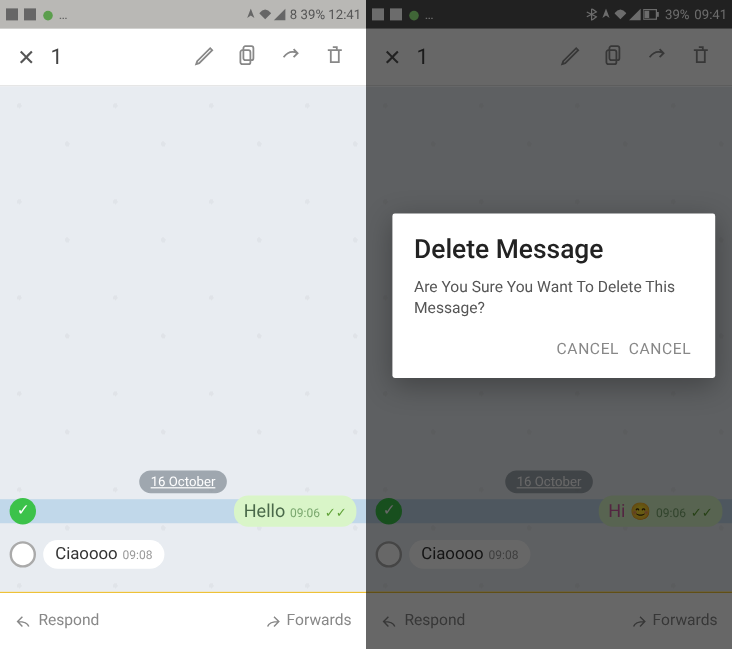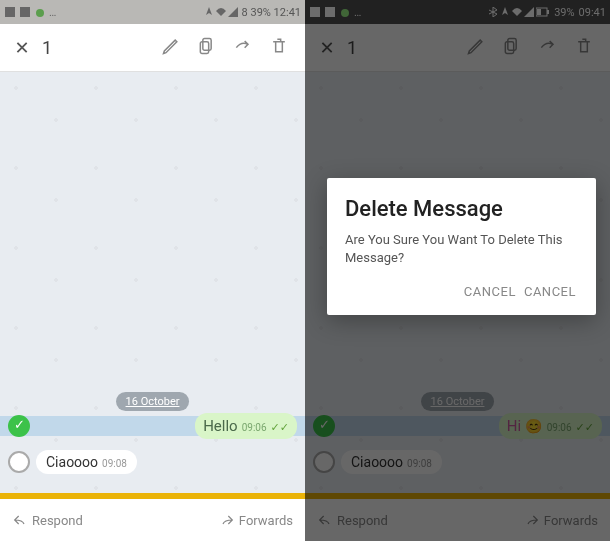--- a/index.html
+++ b/index.html
@@ -34,21 +34,21 @@
 .msg-row .gap { flex: 1; }
 .bubble-out { background: #d9f5c8; border-radius: 12px; padding: 4px 8px; display: flex; align-items: baseline; gap: 4px; color: #4a694a; }
 .bubble-out.pink .txt { color: #cc5da0; }
 .bubble-out .txt { font-size: 15px; }
 .bubble-out .time { font-size: 10px; color: #7aa76e; }
 .bubble-out .ticks { color: #62a33a; font-size: 11px; }
 .bubble-in { background: #fff; border-radius: 12px; padding: 4px 10px; display: flex; align-items: baseline; gap: 4px; color: #333; margin-left: 6px;}
 .bubble-in .txt { font-size: 14px; }
 .bubble-in .time { font-size: 10px; color: #999; }
 
-.bottom-bar { height: 48px; background: #fff; display: flex; align-items: center; padding: 0 12px; border-top: 6px solid #eab308; justify-content: space-between; color: #888; font-size: 13px;}
+.bottom-bar { height: 48px; background: #fff; display: flex; align-items: center; padding: 0 12px; border-top: 1px solid #eab308; justify-content: space-between; color: #888; font-size: 13px;}
 .bottom-bar .grp { display: flex; align-items: center; gap: 4px; }
 .bottom-bar svg { width: 16px; height: 16px; stroke: #888; fill: none; stroke-width: 1.8; }
 
 .dim-overlay { position: absolute; inset: 0; background: rgba(0,0,0,0.42); z-index: 5; }
 .dialog { position: absolute; z-index: 10; left: 22px; right: 14px; top: 178px; background: #fff; border-radius: 2px; padding: 18px 18px 12px 18px; box-shadow: 0 6px 24px rgba(0,0,0,0.3);}
 .dialog h3 { font-size: 22px; color: #222; font-weight: 500; margin-bottom: 10px; }
 .dialog p { font-size: 13px; color: #555; margin-bottom: 14px; line-height: 1.35;}
 .dialog .chk-row { display: flex; align-items: center; gap: 10px; font-size: 15px; color: #333; margin-bottom: 18px;}
 .dialog .chk { width: 17px; height: 17px; border: 1.5px solid #666; }
 .dialog .btns { display: flex; justify-content: flex-end; gap: 4px; font-size: 13px; color: #888; letter-spacing: 0.5px;}

